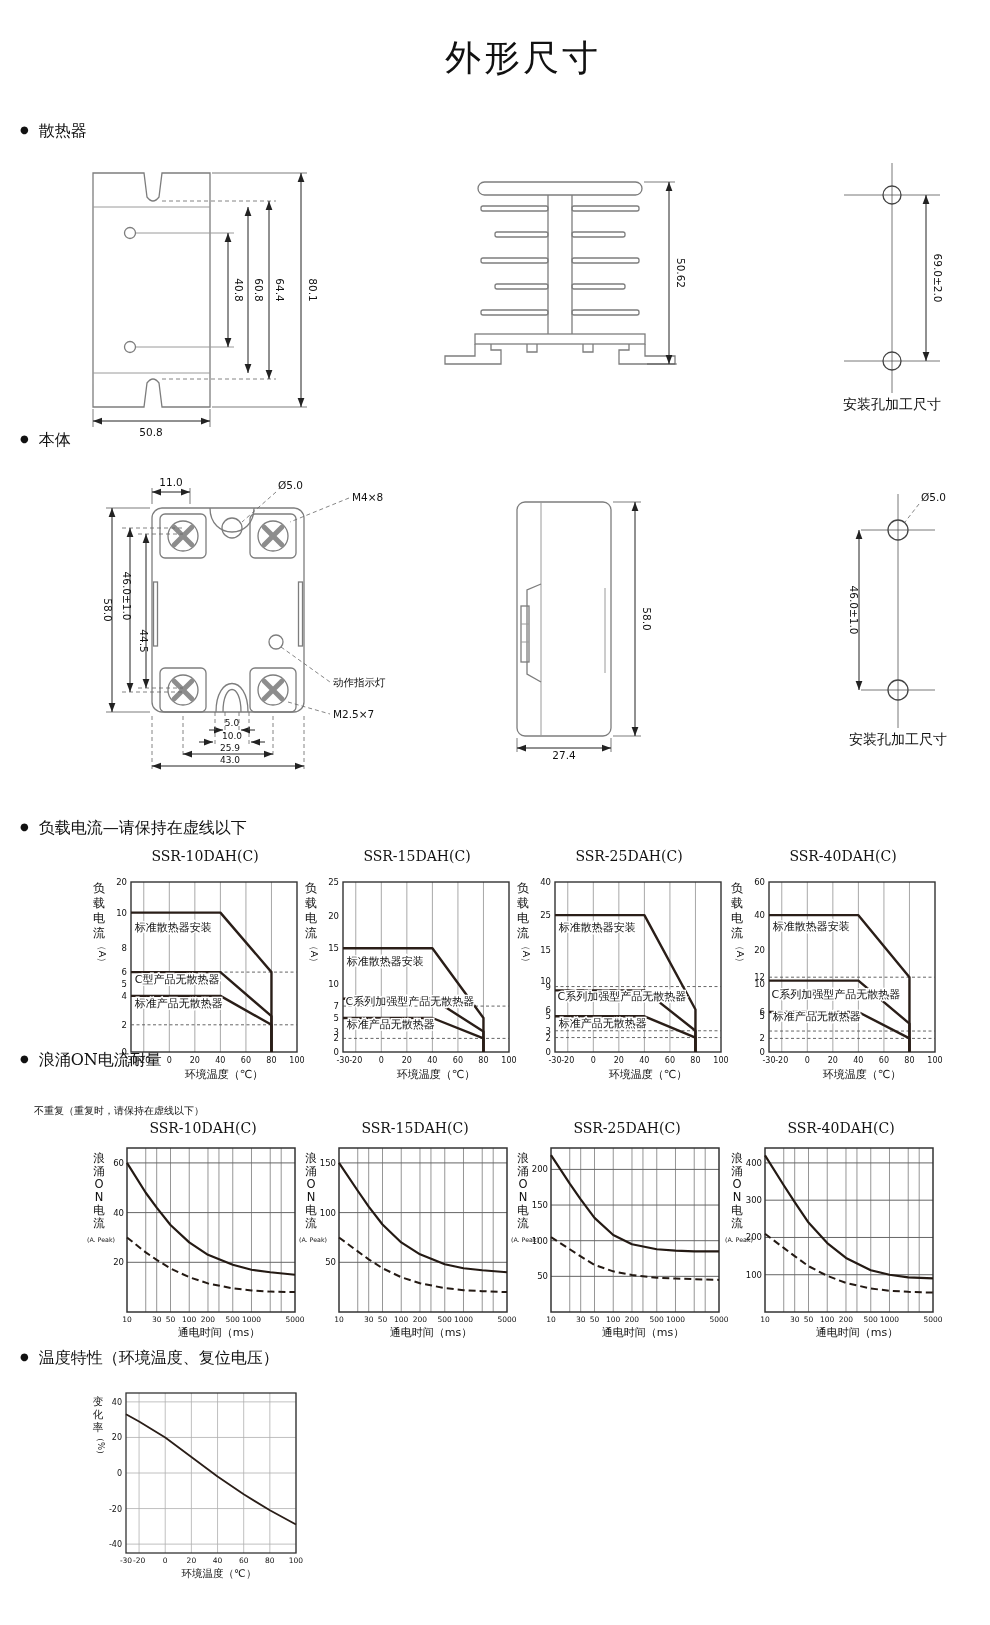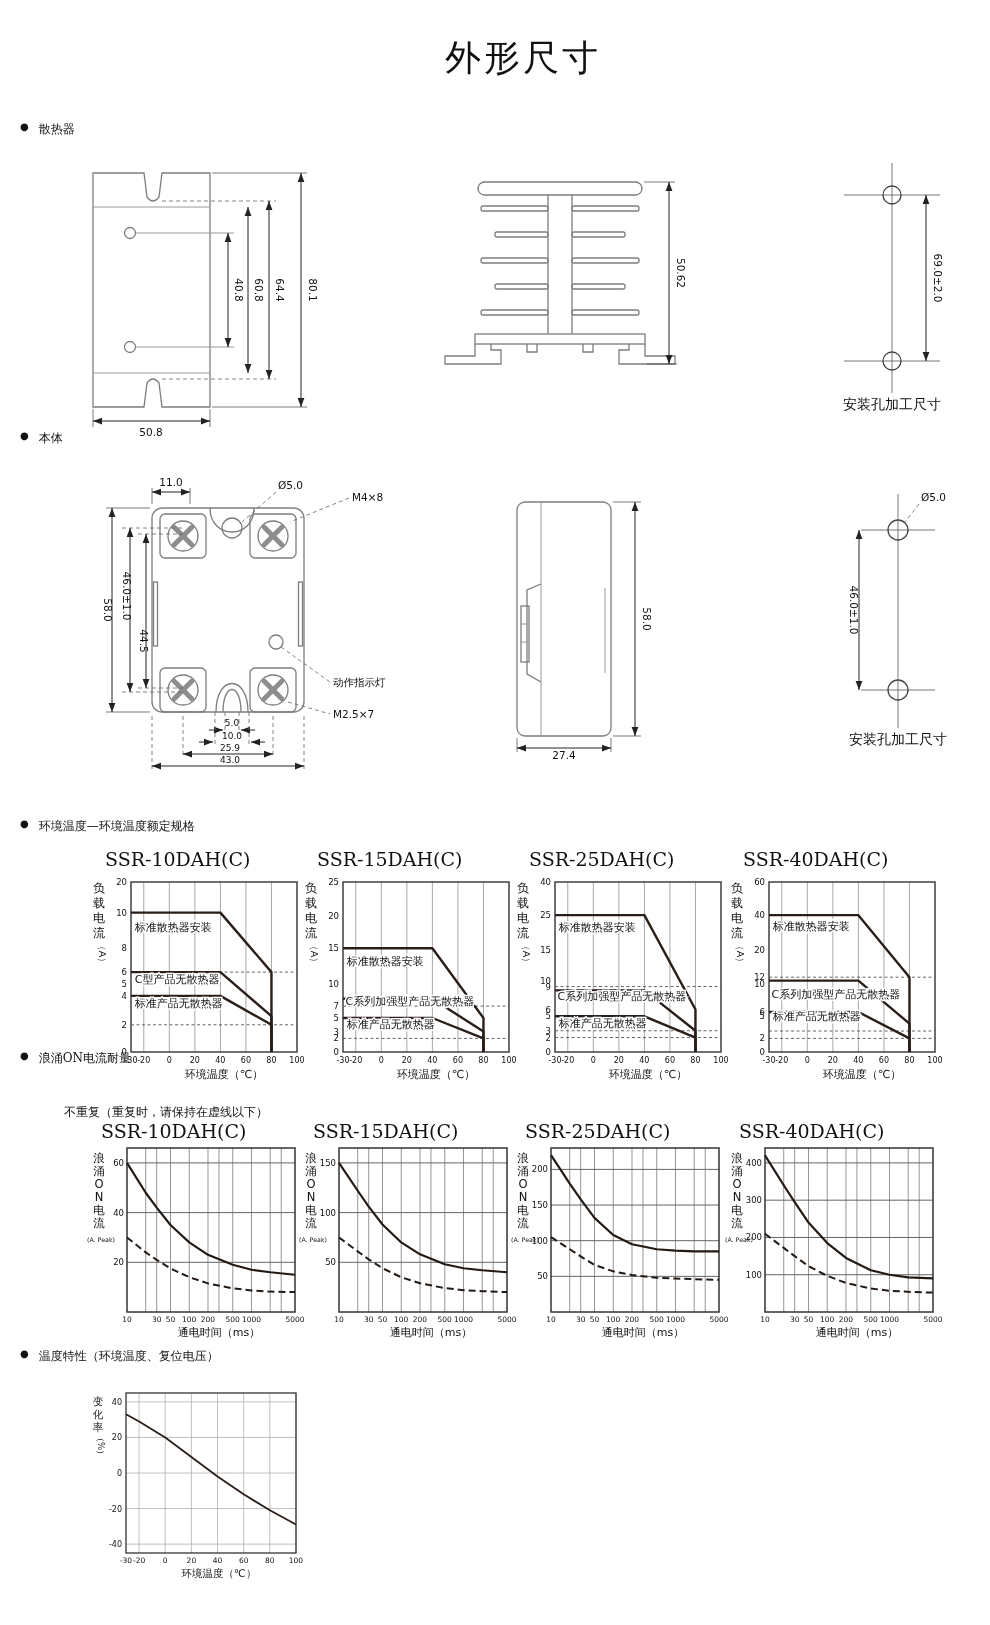--- a/index.html
+++ b/index.html
@@ -1,38 +1,38 @@
 <!DOCTYPE html>
 <html><head>
 <meta charset="utf-8">
 <style>
   html,body{margin:0;padding:0;background:#fff;}
   .page{position:relative;width:990px;height:1625px;background:#ffffff;color:#111;
         font-family:"DejaVu Sans","Liberation Sans",sans-serif;overflow:hidden;}
   .title{position:absolute;top:34px;left:0;width:100%;text-align:center;
          font-size:36px;font-weight:normal;letter-spacing:3px;padding-left:28px;}
-  .sec{position:absolute;left:20px;font-size:12px;
+  .sec{position:absolute;left:20px;font-size:16px;
        font-family:"DejaVu Serif","Liberation Serif",serif;}
   .sec::before{content:"●";font-size:10px;vertical-align:3px;margin-right:10px;}
-  .note{position:absolute;left:64px;font-size:12px;
+  .note{position:absolute;left:34px;font-size:10px;
         font-family:Liberation Sans, sans-serif;}
   .drw{position:absolute;}
   svg text{font-family:"DejaVu Sans","Liberation Sans",sans-serif;fill:#111;}
   .ol{fill:none;stroke:#7d7d7d;stroke-width:1.3;}
   .og{stroke:#9a9a9a;stroke-width:1;}
   .cl{stroke:#555;stroke-width:0.8;}
   .dsh{stroke:#666;stroke-width:0.8;stroke-dasharray:4 3;fill:none;}
   .dim{stroke:#222;stroke-width:1;}
   .ext{stroke:#444;stroke-width:0.7;}
   .dt{font-size:10.5px;}
   .dts{font-size:9px;}
   .cap{font-size:14px;}
   .xw{stroke:#8d8d8d;stroke-width:5;stroke-linecap:round;}
   .chart-cell{position:absolute;width:220px;}
-  .chart-title{font-size:19px;height:22px;
+  .chart-title{text-align:center;font-size:14px;height:22px;
                font-family:"DejaVu Serif","Liberation Serif",serif;}
 </style>
 </head>
 <body>
 
 <div class="page">
 
   <div class="title">外形尺寸</div>
 
   <div class="sec" style="top:121px"><span>散热器</span></div>
@@ -223,21 +223,21 @@
     </g>
     <g>
       <line class="dsh" x1="116" y1="18" x2="102" y2="36"></line>
       <text class="dt" x="118" y="15">Ø5.0</text>
       <line class="dim" x1="56" y1="44" x2="56" y2="204" marker-start="url(#arw)" marker-end="url(#arw)"></line>
       <text class="dt" x="47" y="124" text-anchor="middle" transform="rotate(90 47 124)">46.0±1.0</text>
       <text class="cap" x="95" y="258" text-anchor="middle">安装孔加工尺寸</text>
     </g>
   </svg>
 
-  <div class="sec" style="top:818px"><span>环境温度—环境温度额定规格</span></div>
+  <div class="sec" style="top:818px"><span>负载电流—请保持在虚线以下</span></div>
 
   <div class="sec" style="top:1050px"><span>浪涌ON电流耐量</span></div>
   <div class="note" style="top:1104px">不重复（重复时，请保持在虚线以下）</div>
 
   <div class="sec" style="top:1348px"><span>温度特性（环境温度、复位电压）</span></div>
 
 <div class="chart-cell" style="left: 85px; top: 848px;"><div class="chart-title" style="padding-left: 20px;">SSR-10DAH(C)</div><svg width="220" height="224">
         <line x1="58.769230769230774" y1="12" x2="58.769230769230774" y2="182" stroke="#a8a8a8" stroke-width="1"></line>
         <line x1="84.3076923076923" y1="12" x2="84.3076923076923" y2="182" stroke="#a8a8a8" stroke-width="1"></line>
         <line x1="109.84615384615384" y1="12" x2="109.84615384615384" y2="182" stroke="#a8a8a8" stroke-width="1"></line>

